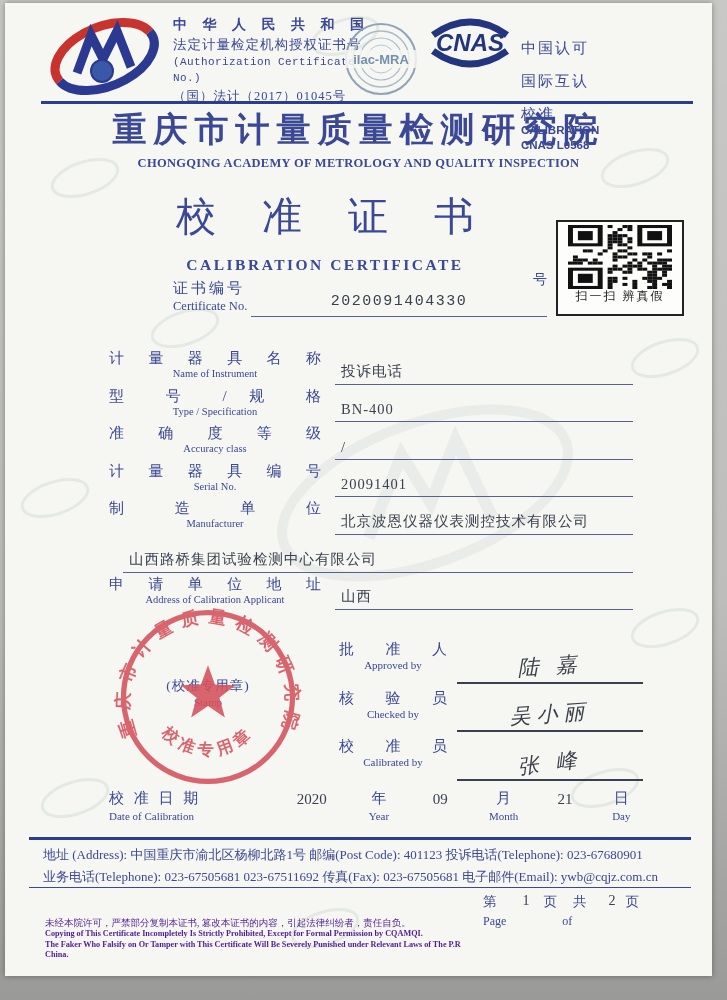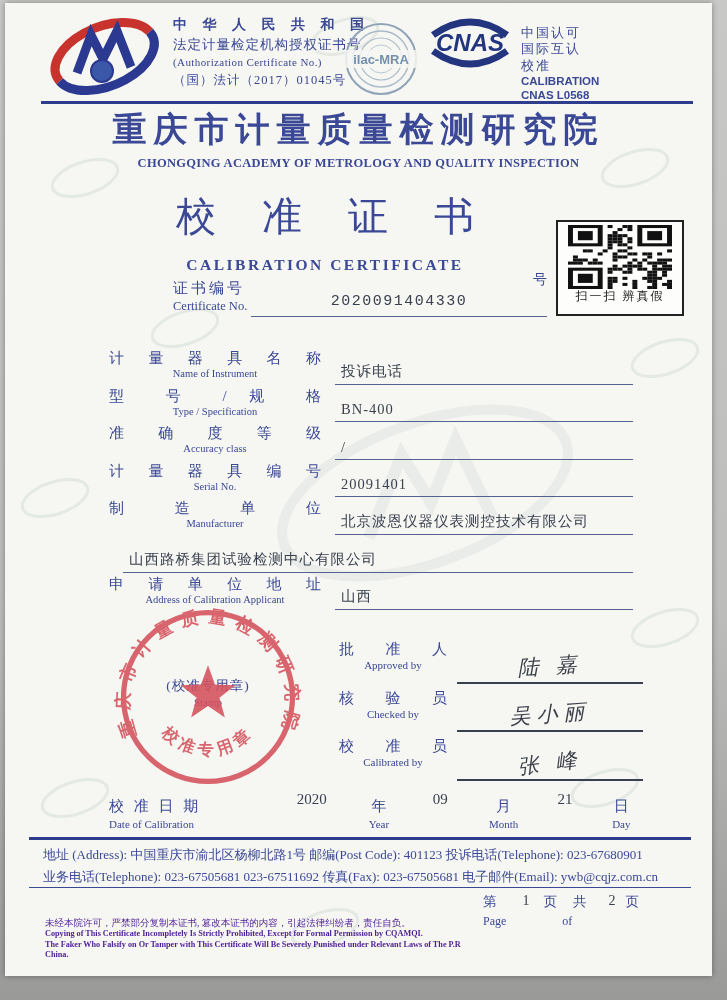--- a/index.html
+++ b/index.html
@@ -13,26 +13,26 @@
   .ink{color:#39404f;font-family:Liberation Mono, monospace;}
 
   
   .wm{position:absolute;opacity:.14;pointer-events:none;}
   .wm svg{display:block;}
 
   
   .auth{left:168px;top:12px;width:215px;line-height:1.45;}
   .auth .l1{font-size:14px;letter-spacing:6px;font-weight:bold;}
   .auth .l2{font-size:13.5px;letter-spacing:1px;}
-  .auth .l3{font-size:11px;letter-spacing:.4px;}
+  .auth .l3{font-size:11px;letter-spacing:.4px;font-family:Liberation Mono, monospace;}
   .auth .l4{font-size:12.5px;letter-spacing:1px;}
   .ilac{left:338px;top:18px;width:76px;height:76px;}
   .cnas{left:422px;top:14px;width:86px;height:52px;}
   .accr{left:516px;top:22px;width:120px;line-height:1.25;}
-  .accr .c{font-size:13px;letter-spacing:2px;}
+  .accr .c{font-size:15px;letter-spacing:2px;margin-top:14px;}
   .accr .e{font-size:11.5px;font-weight:bold;font-family:"Liberation Sans","DejaVu Sans",sans-serif;}
   .rule1{left:36px;top:98px;width:652px;height:3px;background:#2e3c8e;}
 
   
   .inst{left:0;top:104px;width:707px;text-align:center;}
   .inst .cn{font-size:34px;font-weight:bold;letter-spacing:7px;color:#3b4896;}
   .inst .en{font-size:12.5px;font-weight:bold;letter-spacing:.3px;color:#3b4896;margin-top:3px;}
   .ctitle{left:0;top:186px;width:640px;text-align:center;}
   .ctitle .cn{font-size:40px;font-weight:normal;letter-spacing:46px;padding-left:46px;color:#3b4896;}
   .ctitle .en{font-size:15.5px;font-weight:bold;letter-spacing:2.5px;color:#3b4896;margin-top:12px;}
@@ -74,21 +74,21 @@
   .s-cn{display:block;font-size:15px;color:#3b4896;text-align:justify;text-align-last:justify;line-height:17px;}
   .s-en{display:block;font-size:11px;color:#3b4896;line-height:13px;margin-top:1px;text-align:center;}
   .sline{flex:1;margin-left:10px;border-bottom:2px solid #39404f;position:relative;}
   .sig{position:absolute;left:0;right:0;bottom:2px;text-align:center;
        font-size:21px;color:#3a3f49;font-style:italic;letter-spacing:6px;
        transform:rotate(-4deg);}
 
   
   .daterow{left:104px;top:786px;width:540px;display:flex;}
   .dlab{width:168px;}
-  .d-cn{font-size:15px;color:#3b4896;letter-spacing:3px;margin-top:8px;}
+  .d-cn{font-size:15px;color:#3b4896;letter-spacing:3px;}
   .d-en{font-size:11px;color:#3b4896;margin-top:2px;}
   .dcell{text-align:center;}
   .dval{font-size:15px;color:#39404f;padding-top:2px;}
   .dunit .d-cn{letter-spacing:0;}
   .w70{width:74px}.w60{width:62px}.w64{width:66px}.w58{width:58px}.w54{width:56px}
 
   
   .rule2{left:24px;top:834px;width:662px;height:2.5px;background:#2e3c8e;}
   .addr{left:38px;top:841px;width:640px;font-size:13px;line-height:22px;color:#3b4896;}
   .rule3{left:24px;top:884px;width:662px;height:1.2px;background:#3b4896;}

